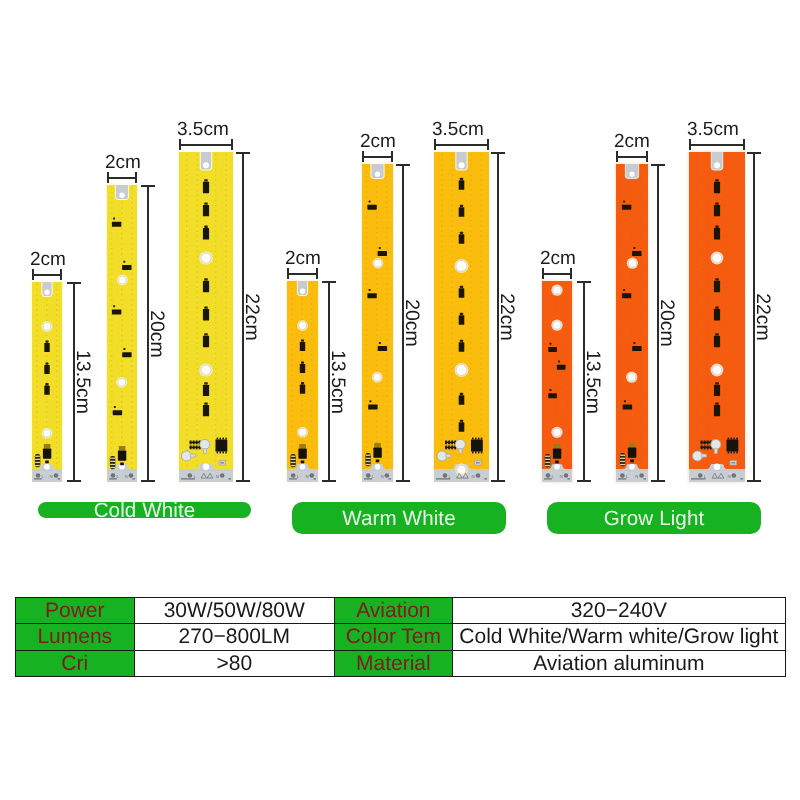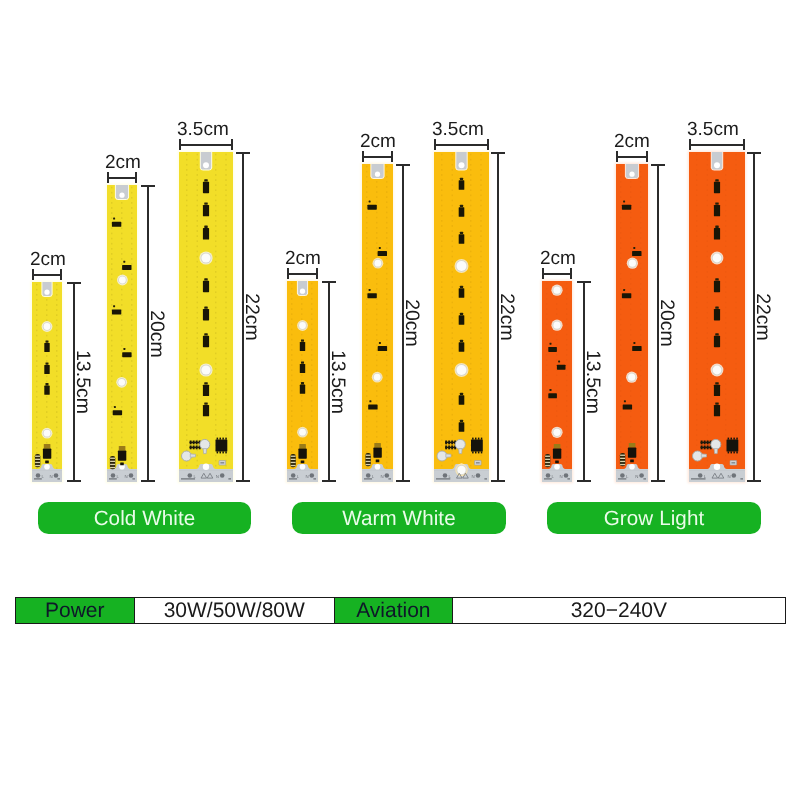--- a/index.html
+++ b/index.html
@@ -24,21 +24,21 @@
   .vdim .tk.t{top:0;}
   .vdim .tk.b{bottom:0;}
 
   .pill{position:absolute;background:#16b222;border-radius:10.5px;
         display:flex;align-items:center;justify-content:center;padding-top:2.5px;box-sizing:border-box;
         color:#eafce9;font-size:20.6px;letter-spacing:.1px;}
 
   table.spec{position:absolute;border-collapse:collapse;table-layout:fixed;border:1.4px solid #1a1a1a;}
   table.spec td{border:1.4px solid #1a1a1a;font-size:21px;text-align:center;
                 color:#1a1a1a;padding:0;height:25.3px;line-height:25.3px;white-space:nowrap;}
-  table.spec td.g{background:#16b222;color:#0f172a;}
+  table.spec td.g{background:#16b222;color:#7f1d1d;}
 
   .strip{position:absolute;}
 </style>
 </head>
 <body>
 
 <div id="stage">
     <div class="strip" style="left:32px;top:282px;width:30px;height:200px;box-shadow:0 0 2.6px 1.4px #fffde0;"><svg width="30" height="200" viewBox="0 0 30 200">
         <defs>
           <pattern id="dots-cold-13-5cm" width="30" height="5.1" patternUnits="userSpaceOnUse">
@@ -814,21 +814,21 @@
       <div class="tk l"></div>
       <div class="tk r"></div>
     </div>
     <div class="dim-label" style="left:687px;top:120px;">3.5cm</div>
     <div class="vdim" style="left:747px;top:152px;width:14px;height:330px;">
       <div class="bar"></div>
       <div class="tk t"></div>
       <div class="tk b"></div>
     </div>
     <div class="vdim-label" style="left: 752px; top: 317px; transform: rotate(90deg) translate(-50%, -100%);">22cm</div>
-    <div class="pill" style="left:38px;top:502px;width:213px;height:32px;">
+    <div class="pill" style="left:38px;top:502px;width:213px;height:16px;">
       <span>Cold White</span>
     </div>
     <div class="pill" style="left:292px;top:502px;width:214px;height:32px;">
       <span>Warm White</span>
     </div>
     <div class="pill" style="left:547px;top:502px;width:214px;height:32px;">
       <span>Grow Light</span>
     </div>
     <table class="spec" style="left:15px;top:597px;width:770px;">
       <colgroup>
@@ -837,15 +837,27 @@
         <col style="width: 117.7px;">
         <col style="width: 333.3px;">
       </colgroup>
       <tbody>
         <tr>
           <td class="g">Power</td>
           <td>30W/50W/80W</td>
           <td class="g">Aviation</td>
           <td>320−240V</td>
         </tr>
+        <tr>
+          <td class="g">Lumens</td>
+          <td>270−800LM</td>
+          <td class="g">Color Tem</td>
+          <td>Cold White/Warm white/Grow light</td>
+        </tr>
+        <tr>
+          <td class="g">Cri</td>
+          <td>&gt;80</td>
+          <td class="g">Material</td>
+          <td>Aviation aluminum</td>
+        </tr>
       </tbody>
     </table>
   </div>
 
 </body></html>

